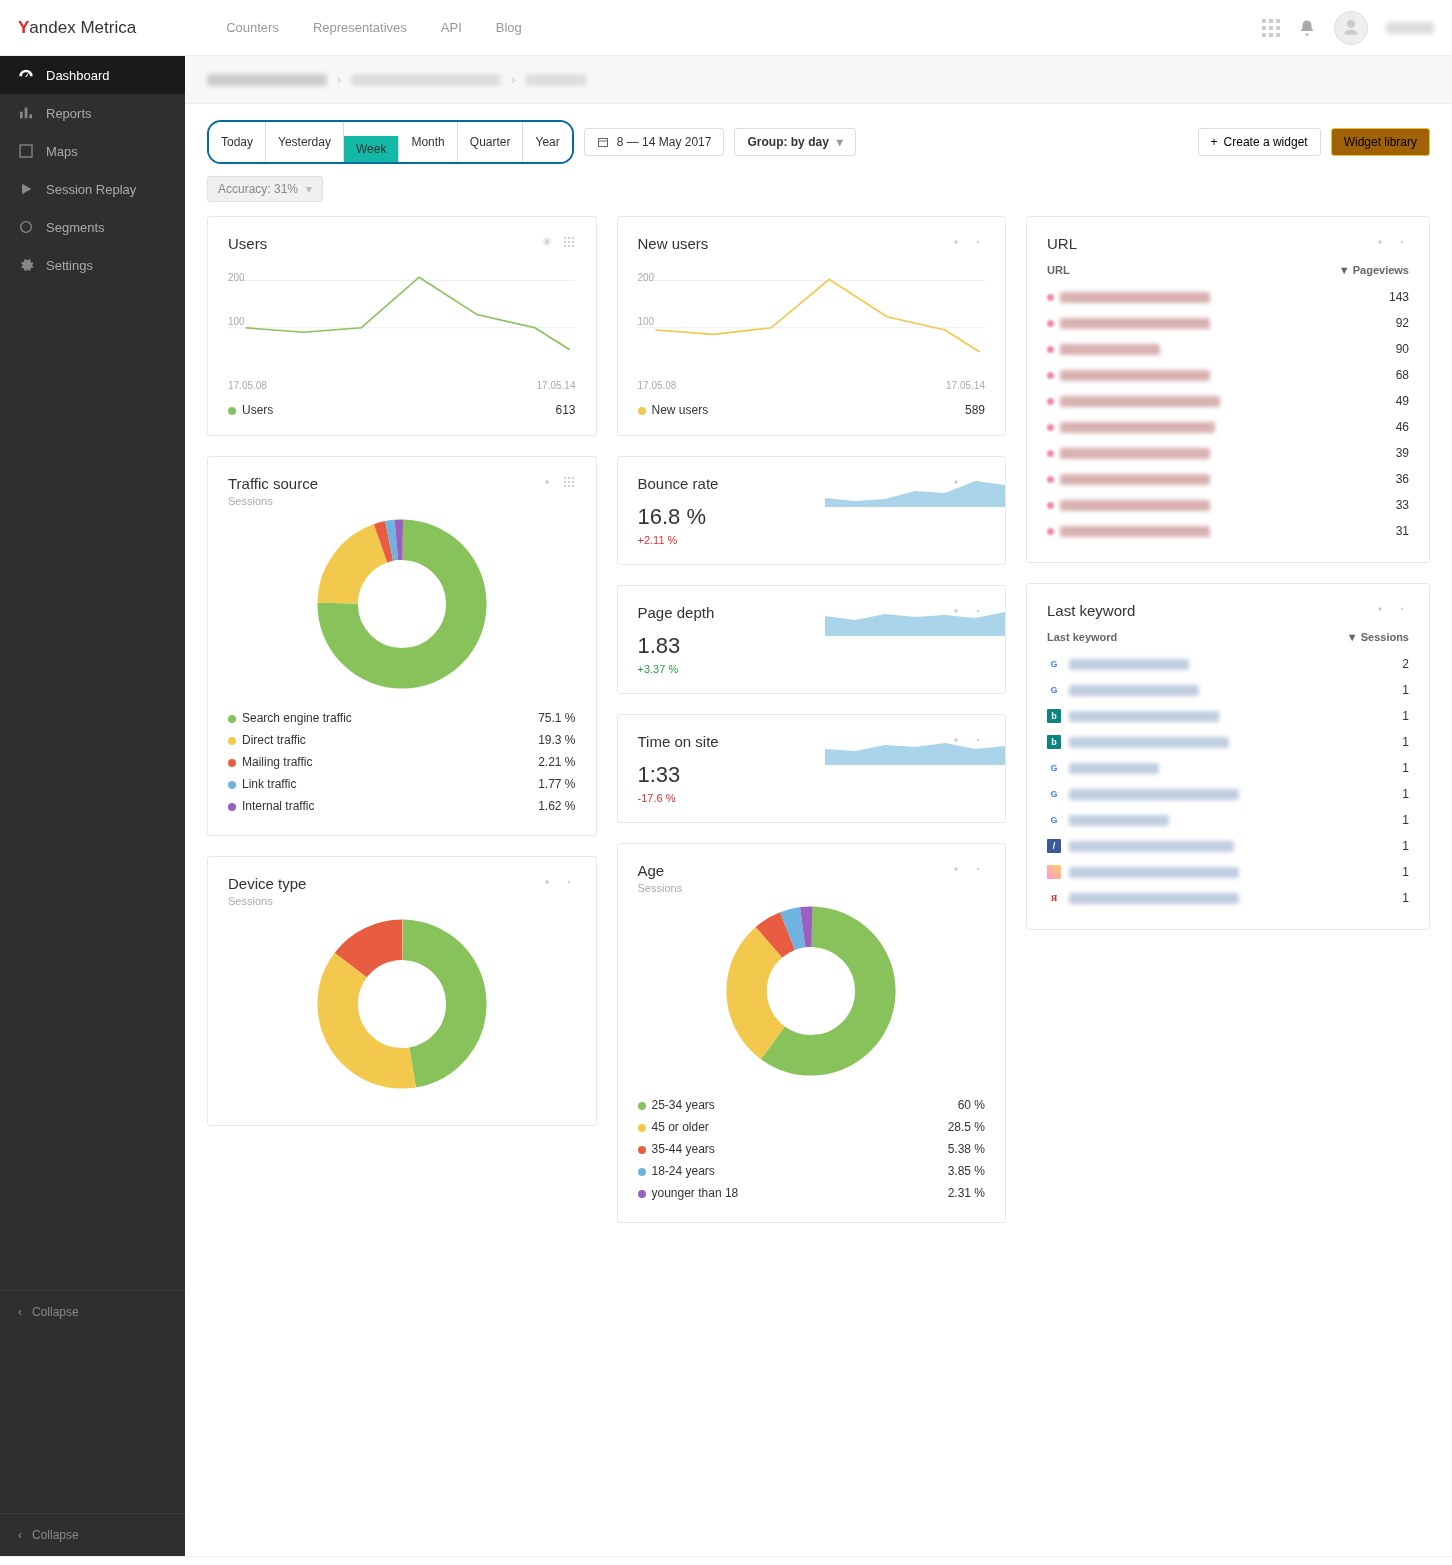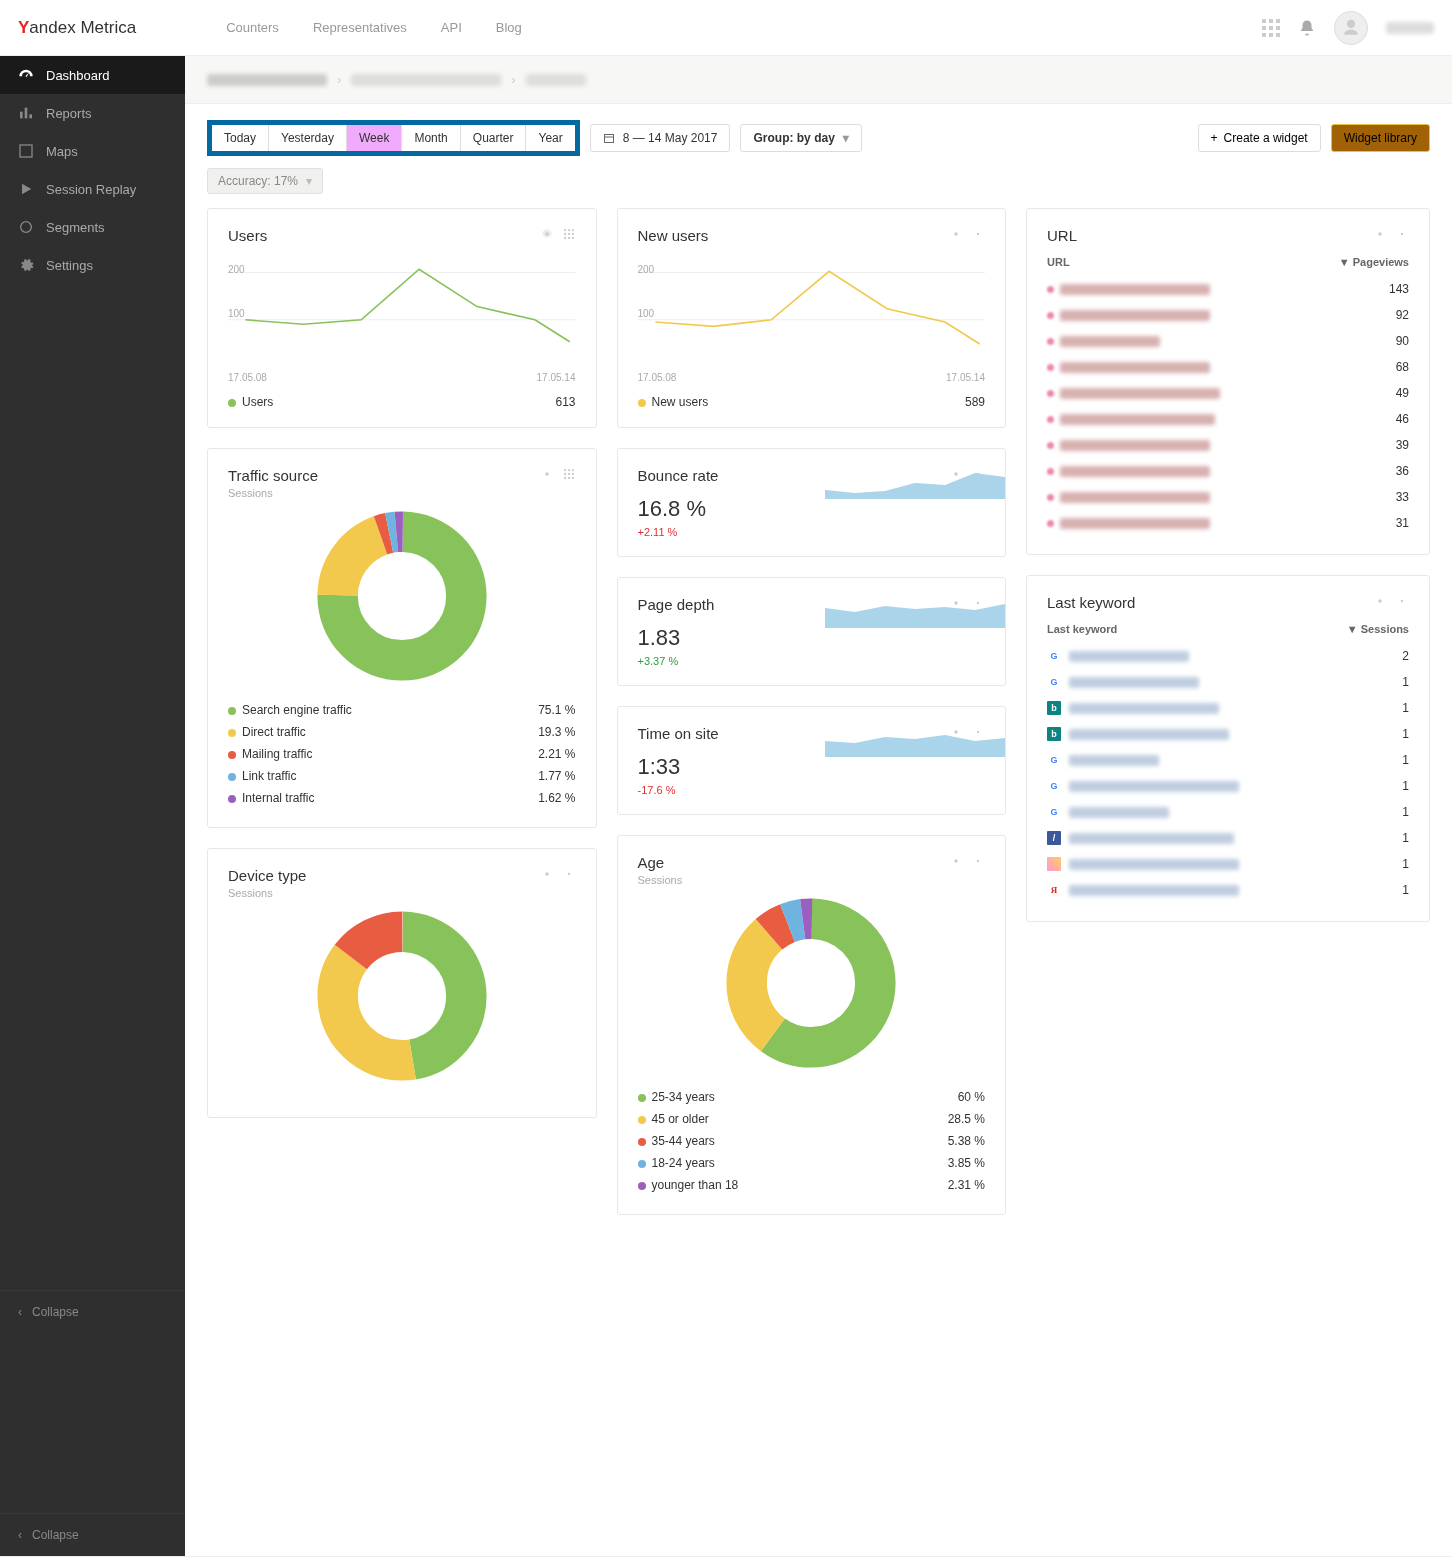--- a/index.html
+++ b/index.html
@@ -20,24 +20,24 @@
 .sidebar-item.active { background: #1a1a1a; color: #fff; }
 .sidebar-item .sicon { width: 16px; height: 16px; display:flex; align-items:center; justify-content:center; }
 .sidebar-spacer { flex: 1; }
 .sidebar-collapse { display:flex; align-items:center; gap:10px; padding:14px 18px; color:#888; font-size:12px; cursor:pointer; border-top: 1px solid #3a3a3a; }
 
 .main { flex: 1; background: #fff; }
 .breadcrumb { background: #f7f7f5; padding: 16px 22px; border-bottom: 1px solid #eee; display:flex; align-items:center; gap:10px; }
 .blur-text { display: inline-block; height: 12px; background: #ccc; border-radius: 3px; filter: blur(2px); }
 
 .toolbar { display: flex; align-items: center; gap: 10px; padding: 16px 22px 8px; flex-wrap: wrap; }
-.btn-group { display: flex; border: 5px solid #0369a1; border-radius: 0; overflow: hidden; }
+.btn-group { display: flex; border: 2px solid #0369a1; border-radius: 14px; overflow: hidden; }
 .btn-group button { background: #fff; border: none; border-right: 1px solid #ddd; padding: 6px 12px; font-size: 12px; cursor: pointer; color: #333; }
 .btn-group button:last-child { border-right: none; }
-.btn-group button.active { background: #f0abfc; }
+.btn-group button.active { background: #14b8a6; margin-top: 14px; }
 .date-picker { border: 1px solid #ddd; border-radius: 3px; padding: 6px 12px; font-size: 12px; display:flex; align-items:center; gap:8px; cursor:pointer; }
 .group-dropdown { border: 1px solid #ddd; border-radius: 3px; padding: 6px 12px; font-size: 12px; display:flex; align-items:center; gap:8px; cursor:pointer;font-weight:bold; }
 .toolbar-right { margin-left: auto; display:flex; gap:10px; }
 .btn-outline { border: 1px solid #ddd; border-radius: 3px; padding: 6px 12px; background:#fff; font-size:12px; cursor:pointer; display:flex; align-items:center; gap:6px; }
 .btn-yellow { background: #a16207; border: 1px solid #e6c33d; border-radius: 3px; padding: 6px 12px; font-size: 12px; cursor: pointer; }
 
 .accuracy-row { padding: 4px 22px 14px; }
 .accuracy-btn { display:inline-flex; align-items:center; gap:8px; background:#f0f0ee; border:1px solid #e0e0de; border-radius:3px; padding:5px 10px; font-size:12px; color:#888; cursor:pointer; }
 
 .widgets { display: flex; gap: 20px; padding: 0 22px 30px; align-items: flex-start; }
@@ -217,21 +217,21 @@
         <button class="btn-outline">
           <span>+</span>
           <span>Create a widget</span>
         </button>
         <button class="btn-yellow">Widget library</button>
       </div>
     </div>
 
     <div class="accuracy-row">
       <div class="accuracy-btn">
-        <span>Accuracy: 17%</span>
+        <span>Accuracy: 31%</span>
         <span style="color:#bbb">▾</span>
       </div>
     </div>
 
     <div class="widgets">
 
       <div class="col col-a">
 
         <div class="card">
           <div class="card-head">

